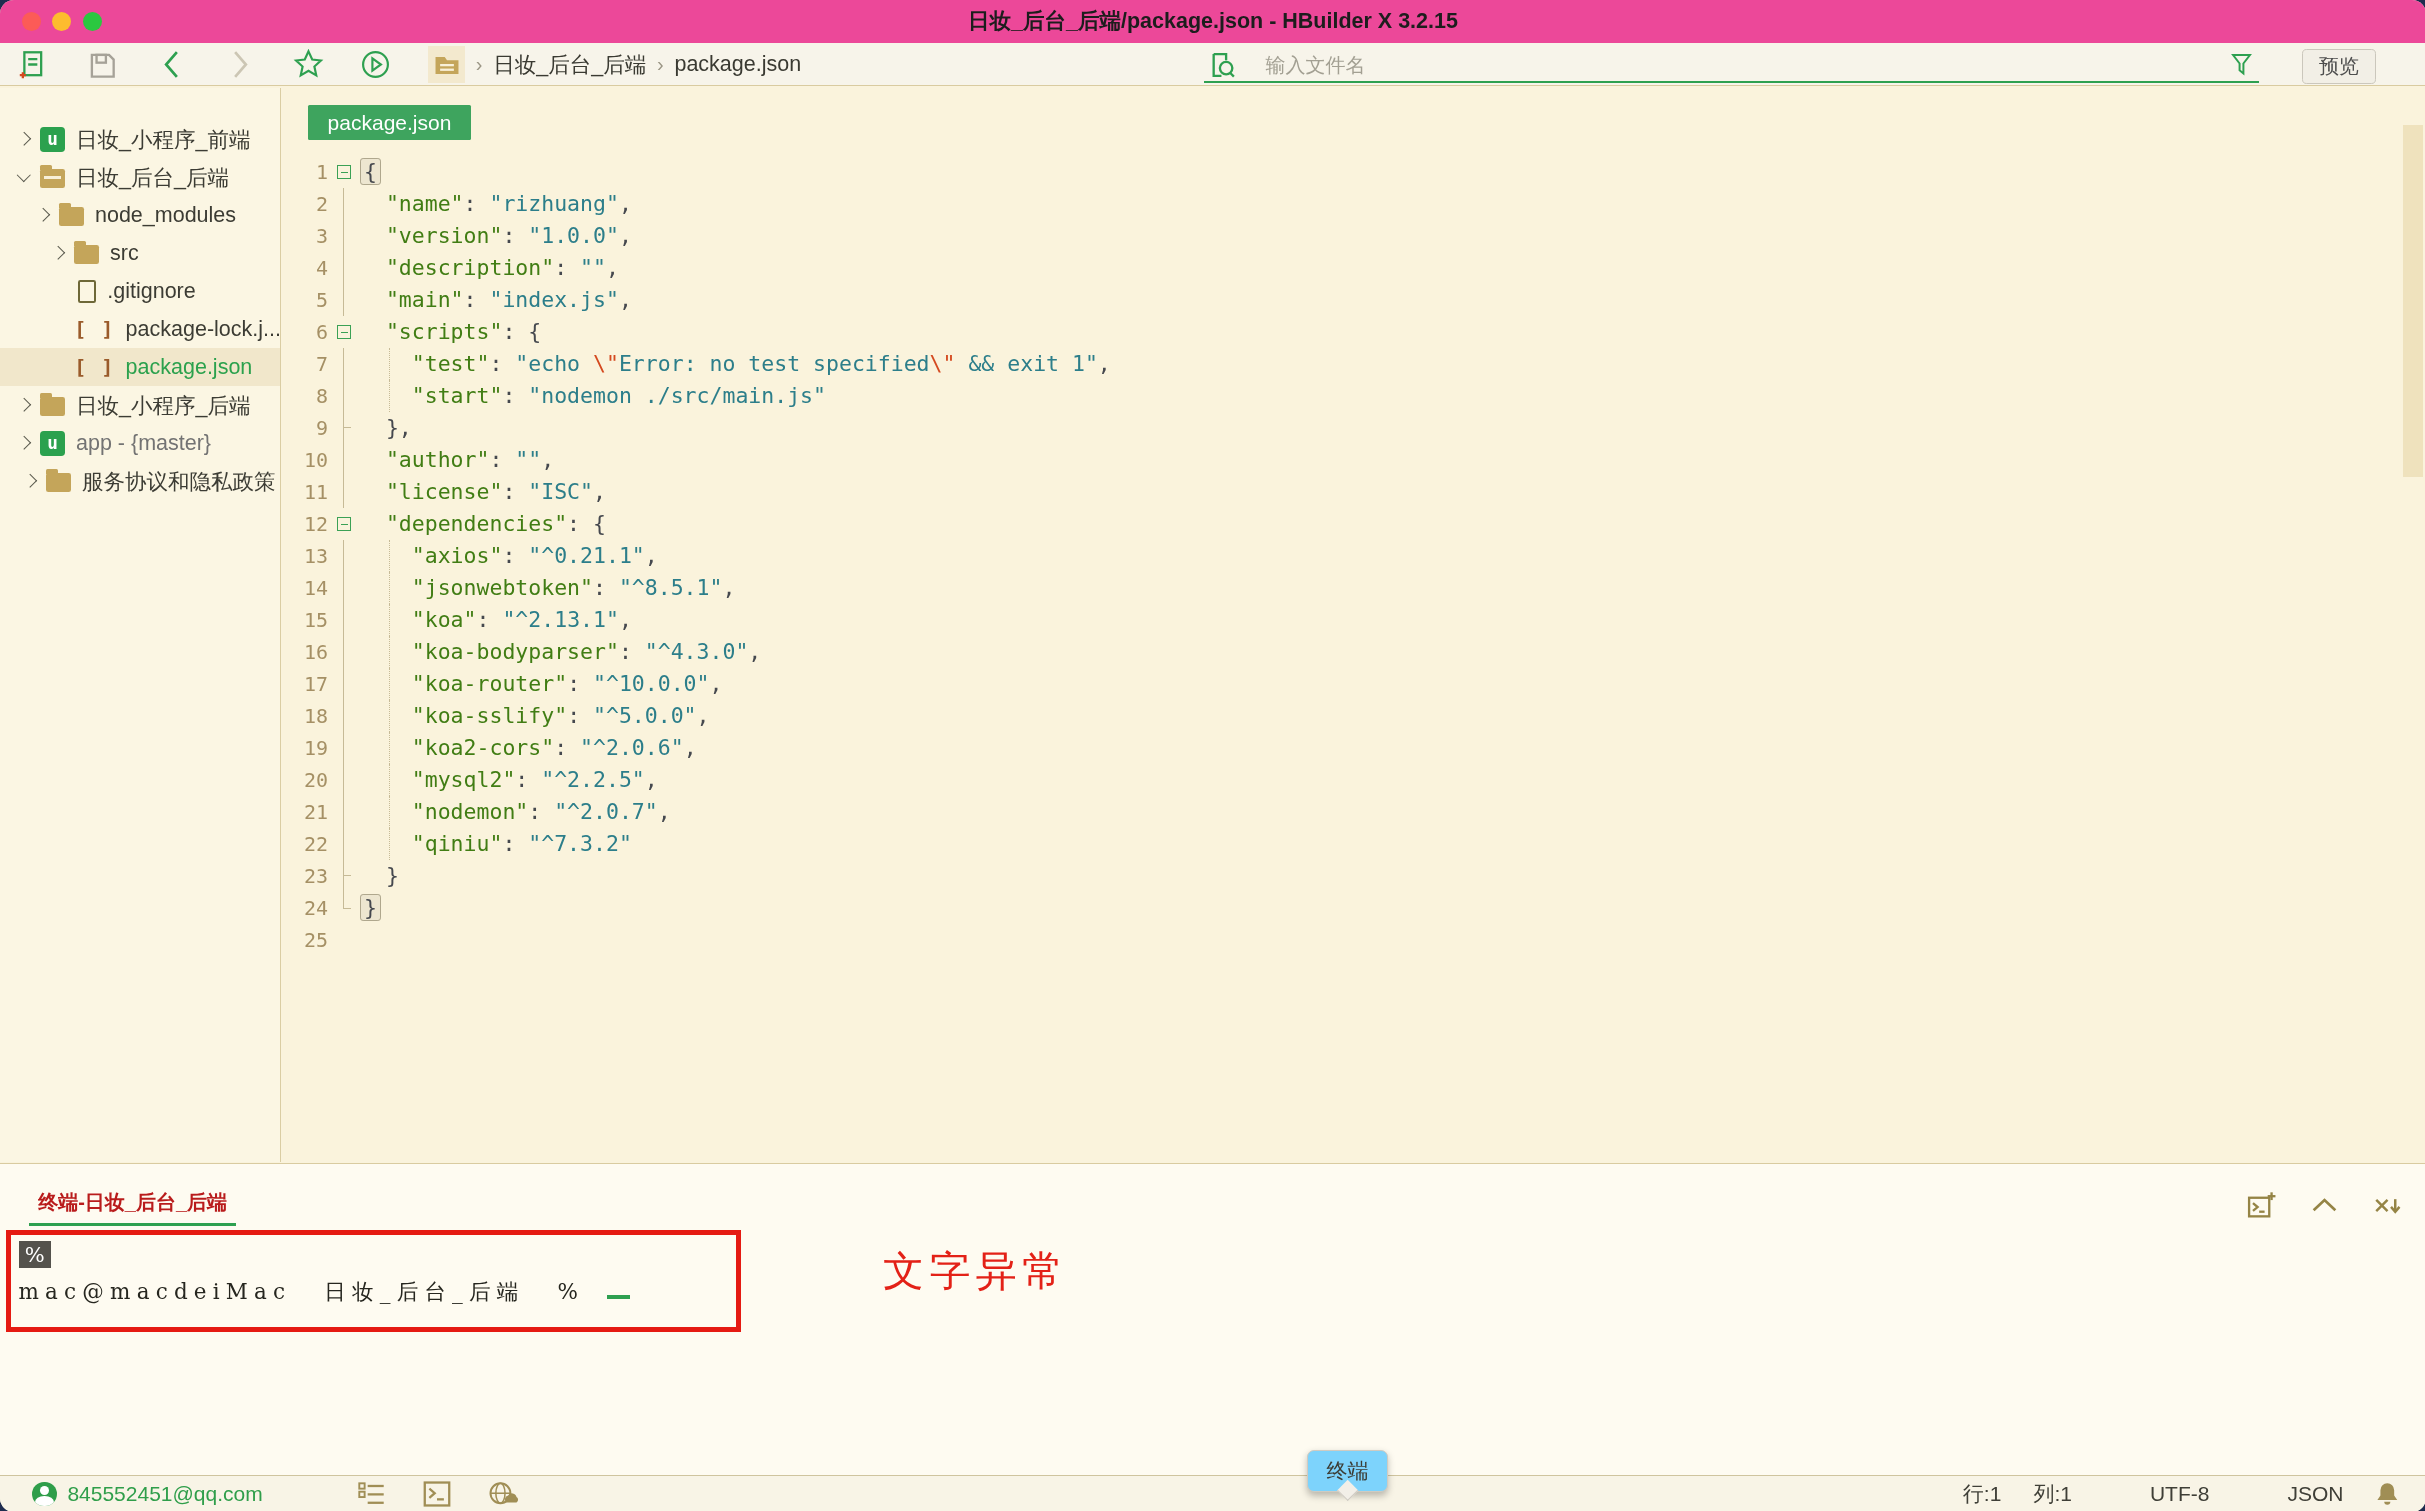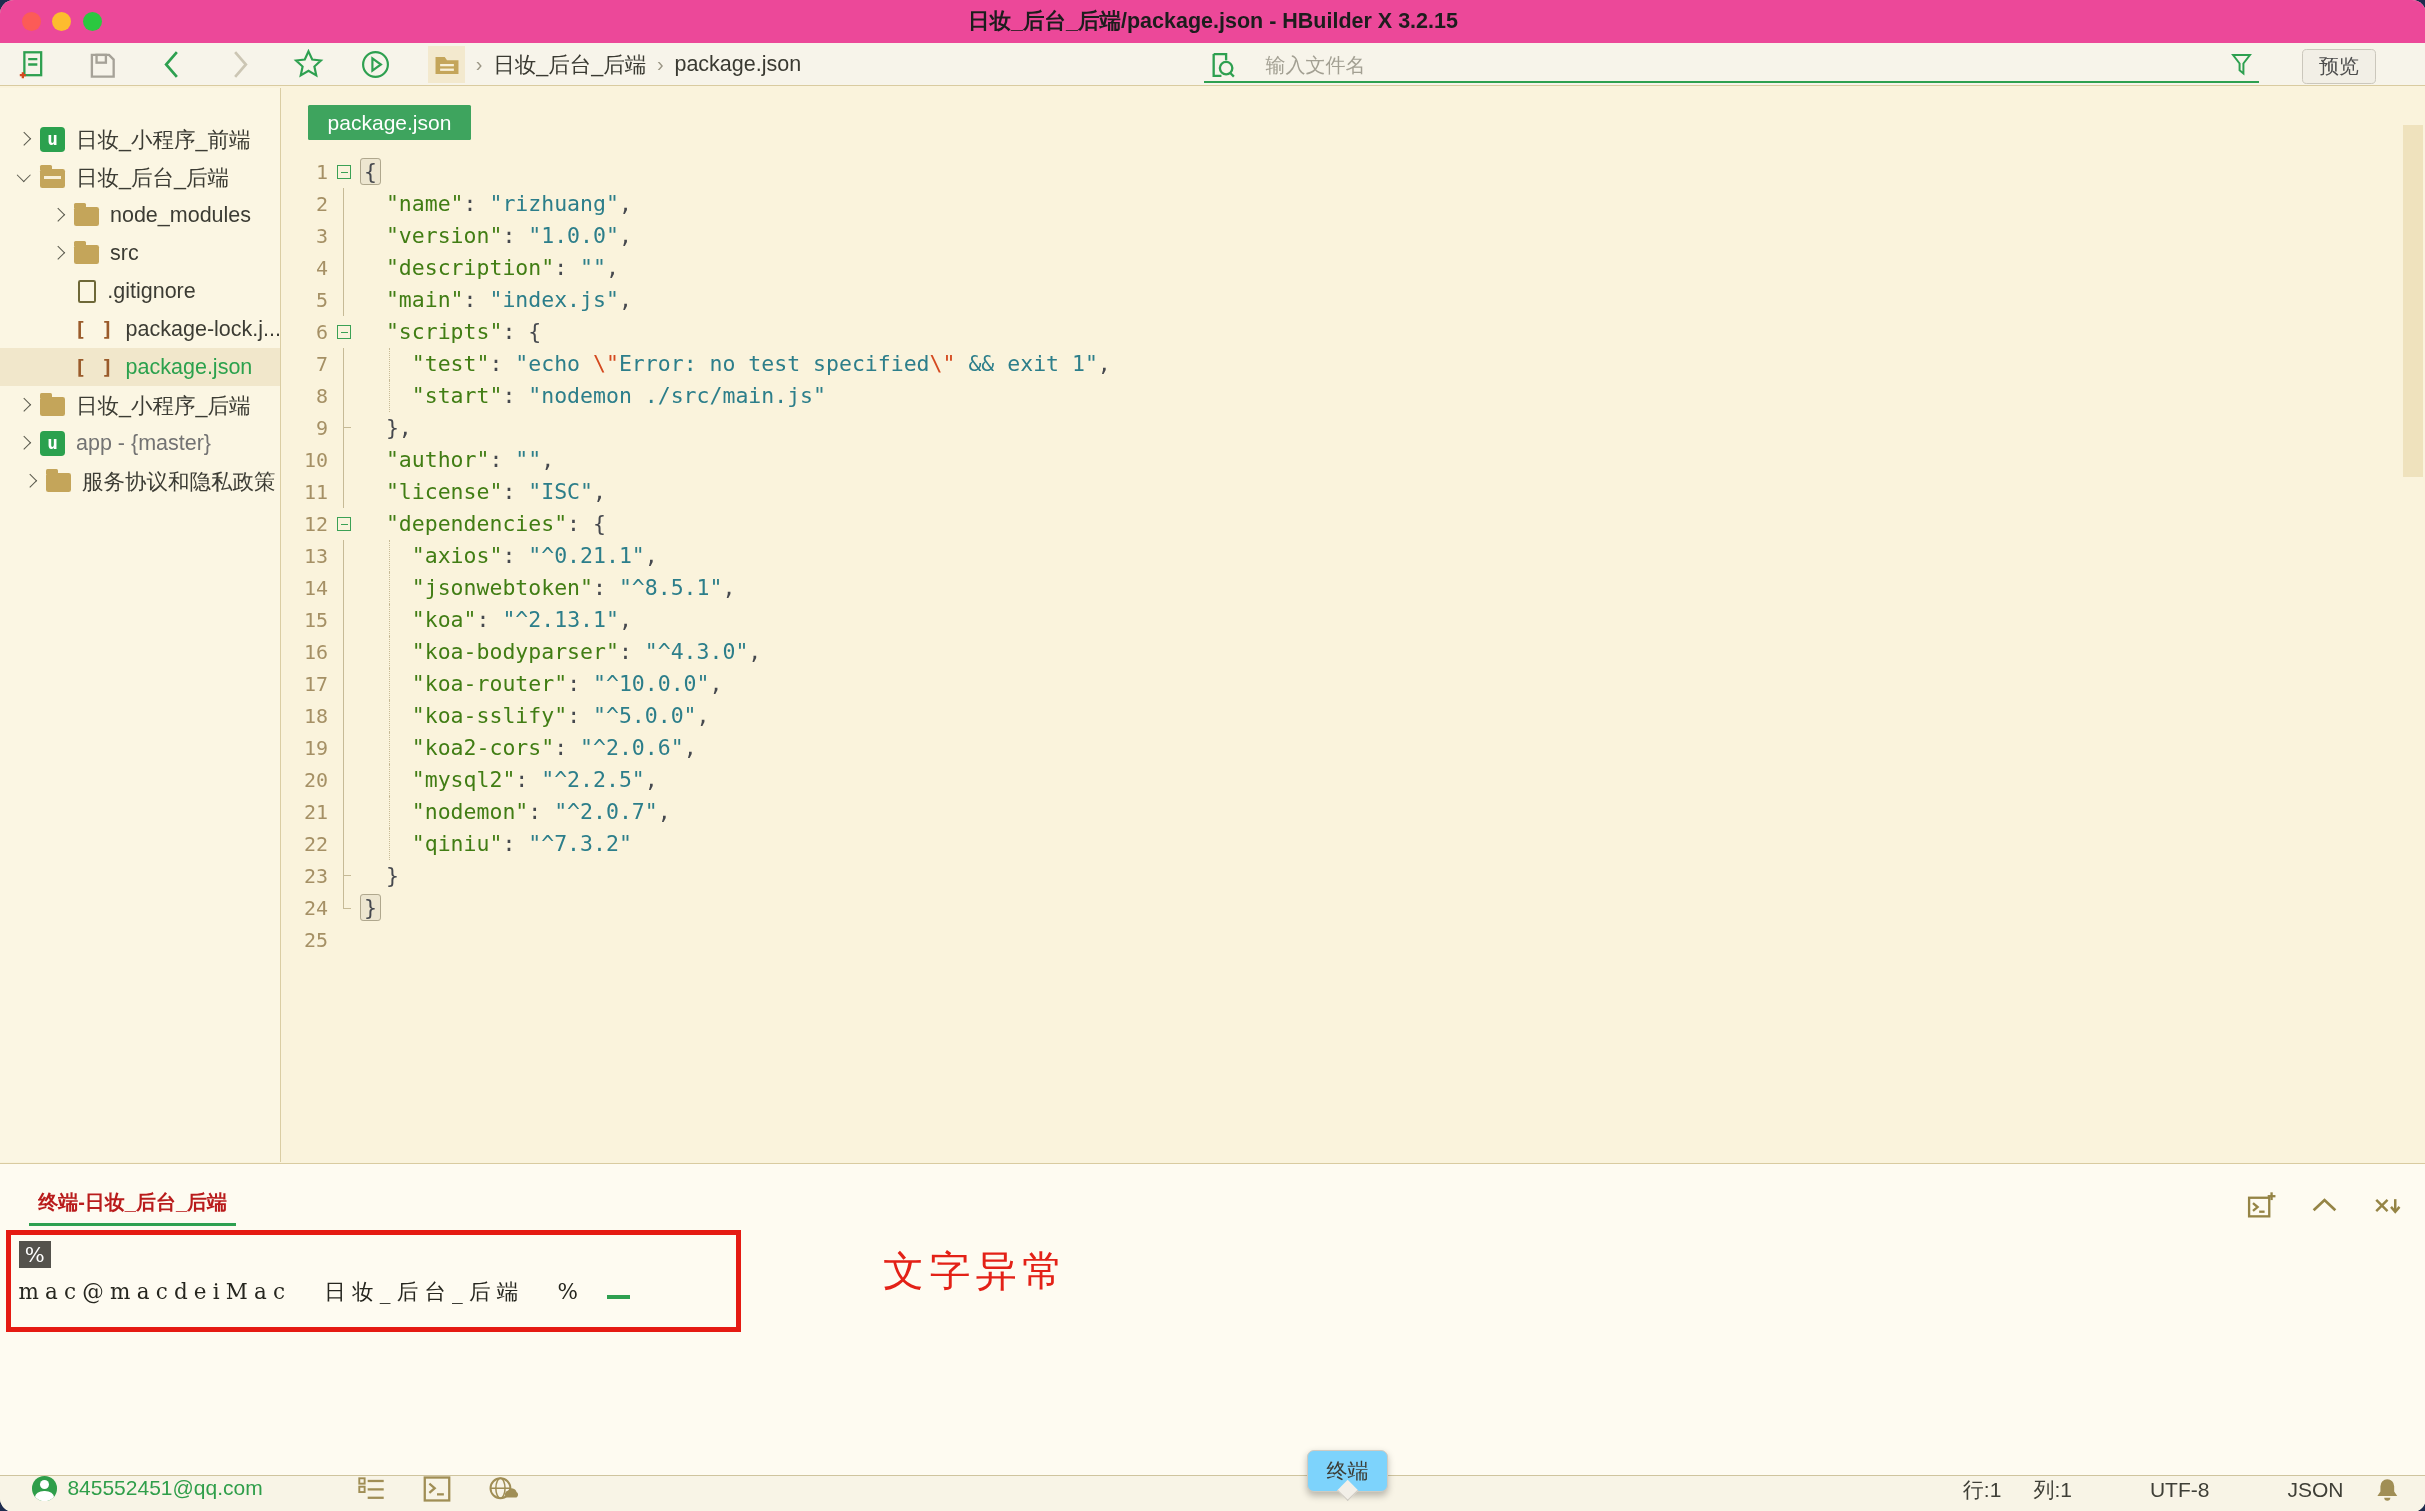--- a/index.html
+++ b/index.html
@@ -74,21 +74,21 @@
   #term-cursor { display:inline-block; width:23px; height:3.8px; background:#2ea050; margin-left:23px; }
   #anno-rect { position:absolute; left:6.2px; top:66px; width:735px; height:102px; border:5.4px solid #e51a12; pointer-events:none; }
   #anno-text { position:absolute; left:883px; top:60px; font-size:41px; color:#e32117; letter-spacing:5.4px;margin-top:20px; }
 
   
   #tooltip { position:absolute; left:1307px; top:1450px; z-index:5; }
   #tooltip .bubble { background:#7dd3fc; border:0.8px solid #cfcbc2; border-radius:7px; box-shadow:0 3.1px 7.7px rgba(0,0,0,.25); padding:6.2px 18.5px; font-size:21px; color:#3c3c34; }
   #tooltip .tail { width:15.4px; height:15.4px; background:#f2efe8; border-right:0.8px solid #cfcbc2; border-bottom:0.8px solid #cfcbc2; transform:rotate(45deg); margin:-9.2px auto 0 auto; }
 
   
-  #statusbar { position:absolute; left:0; top:1475px; width:100%; height:37px; background:#f8f4e6; border-top:1.5px solid #cfc49e; display:flex; align-items:flex-start; }
+  #statusbar { position:absolute; left:0; top:1475px; width:100%; height:37px; background:#f8f4e6; border-top:1.5px solid #cfc49e; display:flex; align-items:center; }
   #account { display:flex; align-items:center; gap:10.8px; margin-left:32px; }
   .avatar { width:24.6px; height:24.6px; border-radius:50%; background:#2f9e4a; position:relative; overflow:hidden; }
   .avatar::before { content:""; position:absolute; left:7.7px; top:3.8px; width:9.2px; height:9.2px; border-radius:50%; background:#fff; }
   .avatar::after { content:""; position:absolute; left:3.1px; top:14.6px; width:18.5px; height:12.3px; border-radius:50%; background:#fff; }
   #account span { font-size:21px; color:#2f9e4a; }
   .sb-icons { display:flex; gap:37px; margin-left:94px; }
   .sb-right { position:absolute; right:26px; display:flex; align-items:center; gap:32px; font-size:21px; color:#3f3f37; }
   .sb-right .gap { width:14px; }
 </style>
 </head>
@@ -174,21 +174,21 @@
       <div class="tree-row" style="padding-left: 14px;">
         <span class="chev"></span>
         <span class="ti ti-uniapp">u</span>
         <span class="tlabel">日妆_小程序_前端</span>
       </div>
       <div class="tree-row" style="padding-left: 14px;">
         <span class="chev down"></span>
         <span class="ti ti-folder-open"></span>
         <span class="tlabel">日妆_后台_后端</span>
       </div>
-      <div class="tree-row" style="padding-left: 48px;">
+      <div class="tree-row" style="padding-left: 33px;">
         <span class="chev"></span>
         <span class="ti ti-folder"></span>
         <span class="tlabel">node_modules</span>
       </div>
       <div class="tree-row" style="padding-left: 48px;">
         <span class="chev"></span>
         <span class="ti ti-folder"></span>
         <span class="tlabel">src</span>
       </div>
       <div class="tree-row" style="padding-left: 48px;">

